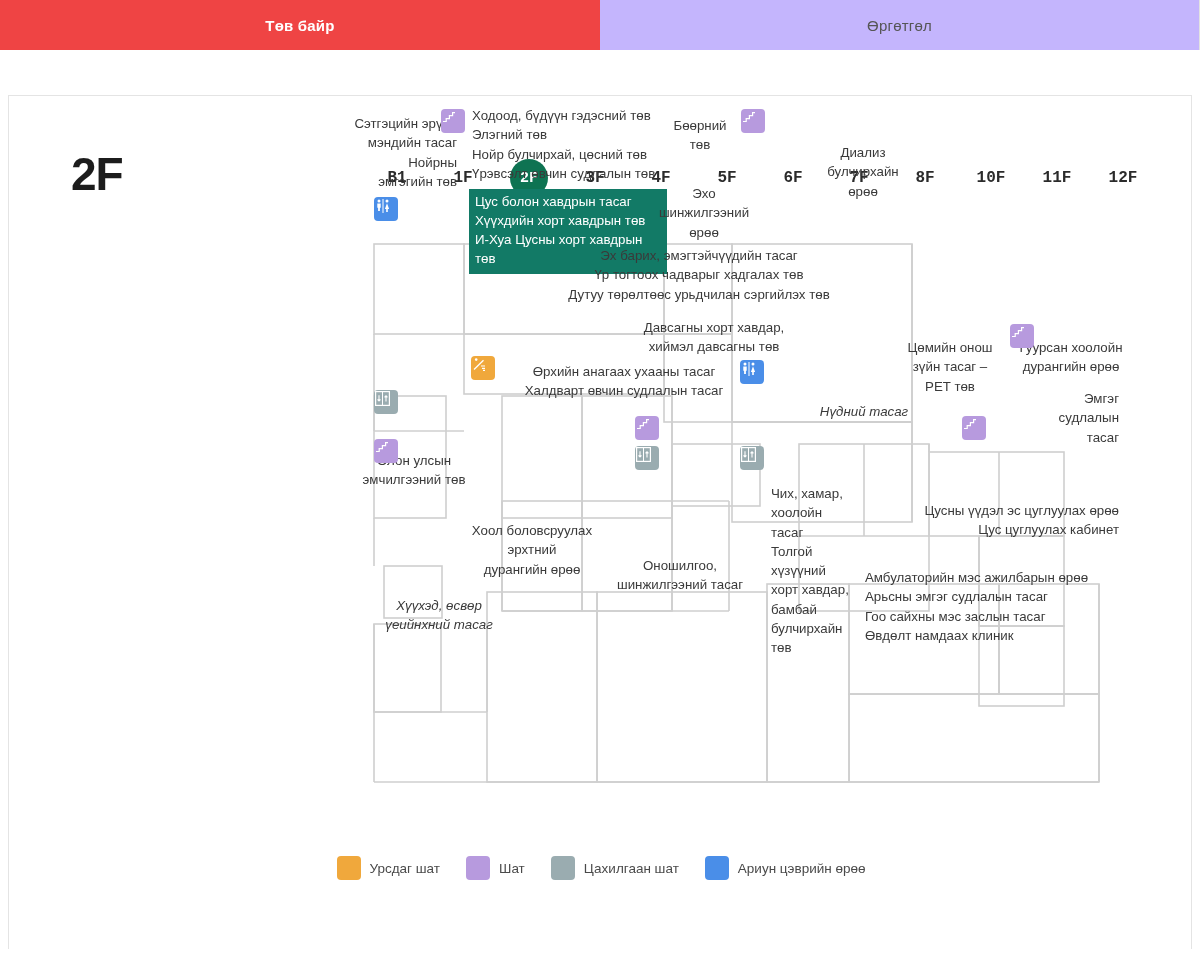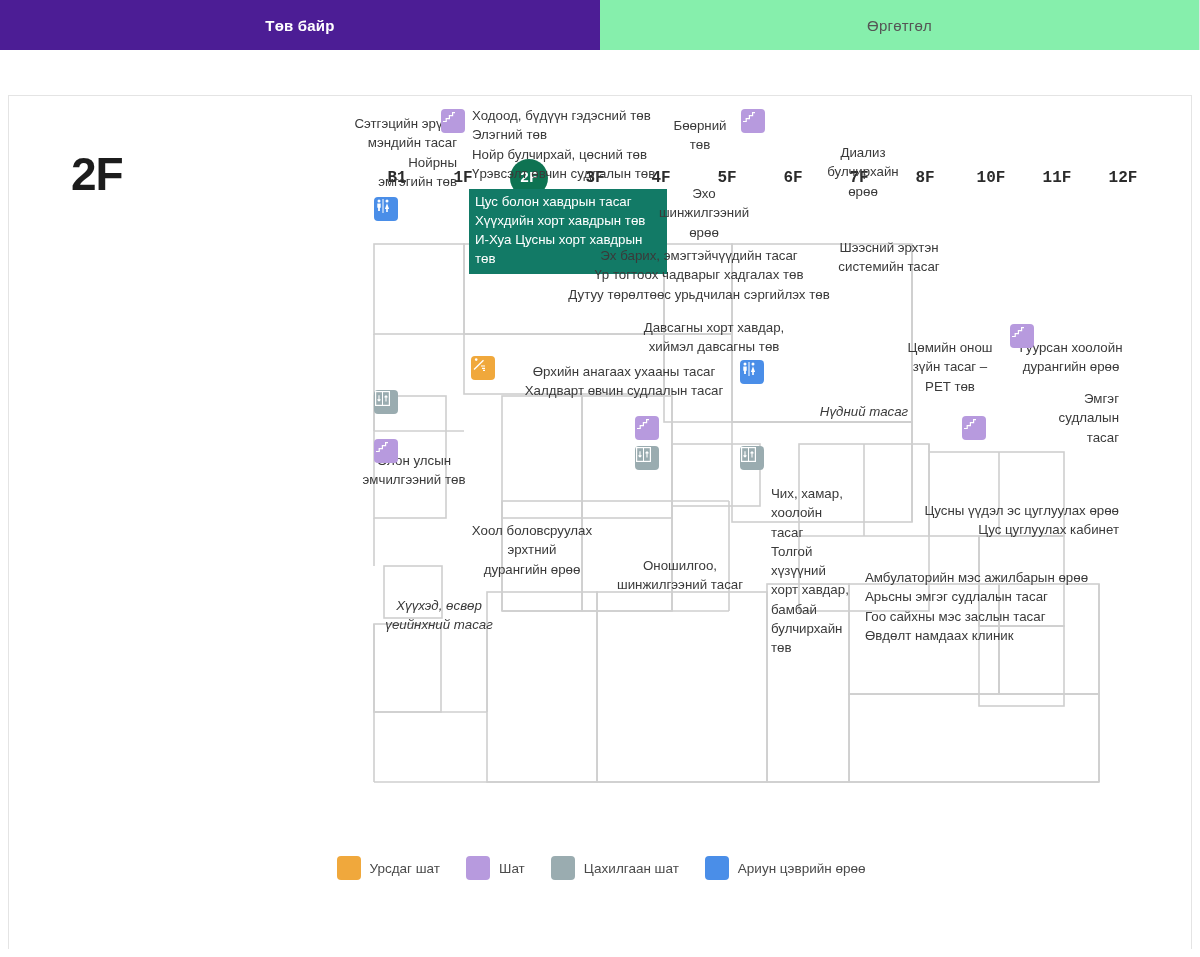--- a/index.html
+++ b/index.html
@@ -22,26 +22,26 @@
   }
   .tab {
     flex: 0 0 600px;
     height: 50px;
     display: flex;
     align-items: center;
     justify-content: center;
     font-size: 15px;
     letter-spacing: .2px;
     cursor: pointer;
-    background: #86efac;
+    background: #c4b5fd;
     color: #555555;
     border-right: 1px solid #e2e2e2;
   }
   .tab.active {
-    background: #4c1d95;
+    background: #ef4444;
     color: #ffffff;
     font-weight: 700;
     border-right: none;
   }
 
   
   .panel {
     position: absolute;
     left: 8px;
     top: 95px;
@@ -316,22 +316,20 @@
 төв</div>
 
     <div class="rlabel c" style="left:642px; top:88px; width:106px;">Эхо
 шинжилгээний
 өрөө</div>
 
     <div class="rlabel c" style="left:774px; top:47px; width:160px;">Диализ
 булчирхайн
 өрөө</div>
 
-    <div class="rlabel c" style="left:800px; top:142px; width:160px;">Шээсний эрхтэн
-системийн тасаг</div>
 
     <div class="rlabel c" style="left:490px; top:150px; width:400px;">Эх барих, эмэгтэйчүүдийн тасаг
 Үр тогтоох чадварыг хадгалах төв
 Дутуу төрөлтөөс урьдчилан сэргийлэх төв</div>
 
     <div class="rlabel c" style="left:580px; top:222px; width:250px;">Давсагны хорт хавдар,
 хиймэл давсагны төв</div>
 
     <div class="rlabel c" style="left:470px; top:266px; width:290px;">Өрхийн анагаах ухааны тасаг
 Халдварт өвчин судлалын тасаг</div>

